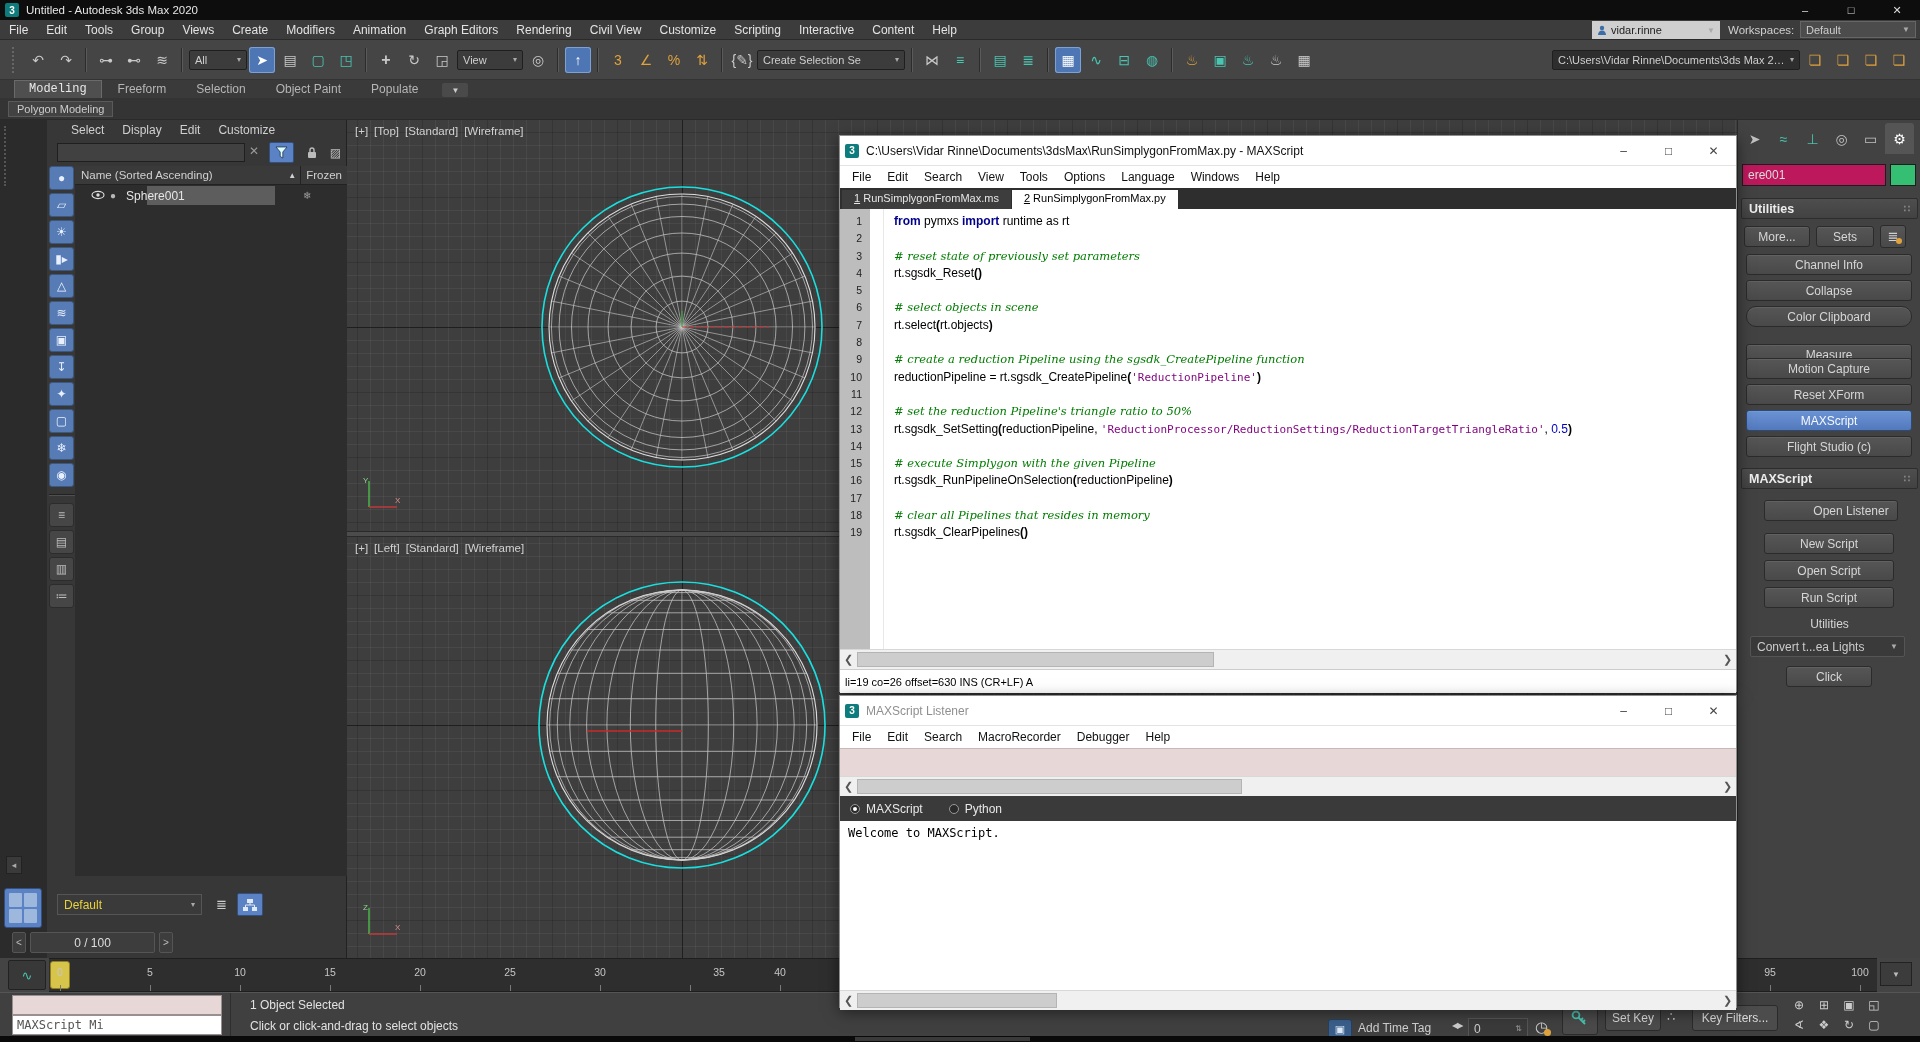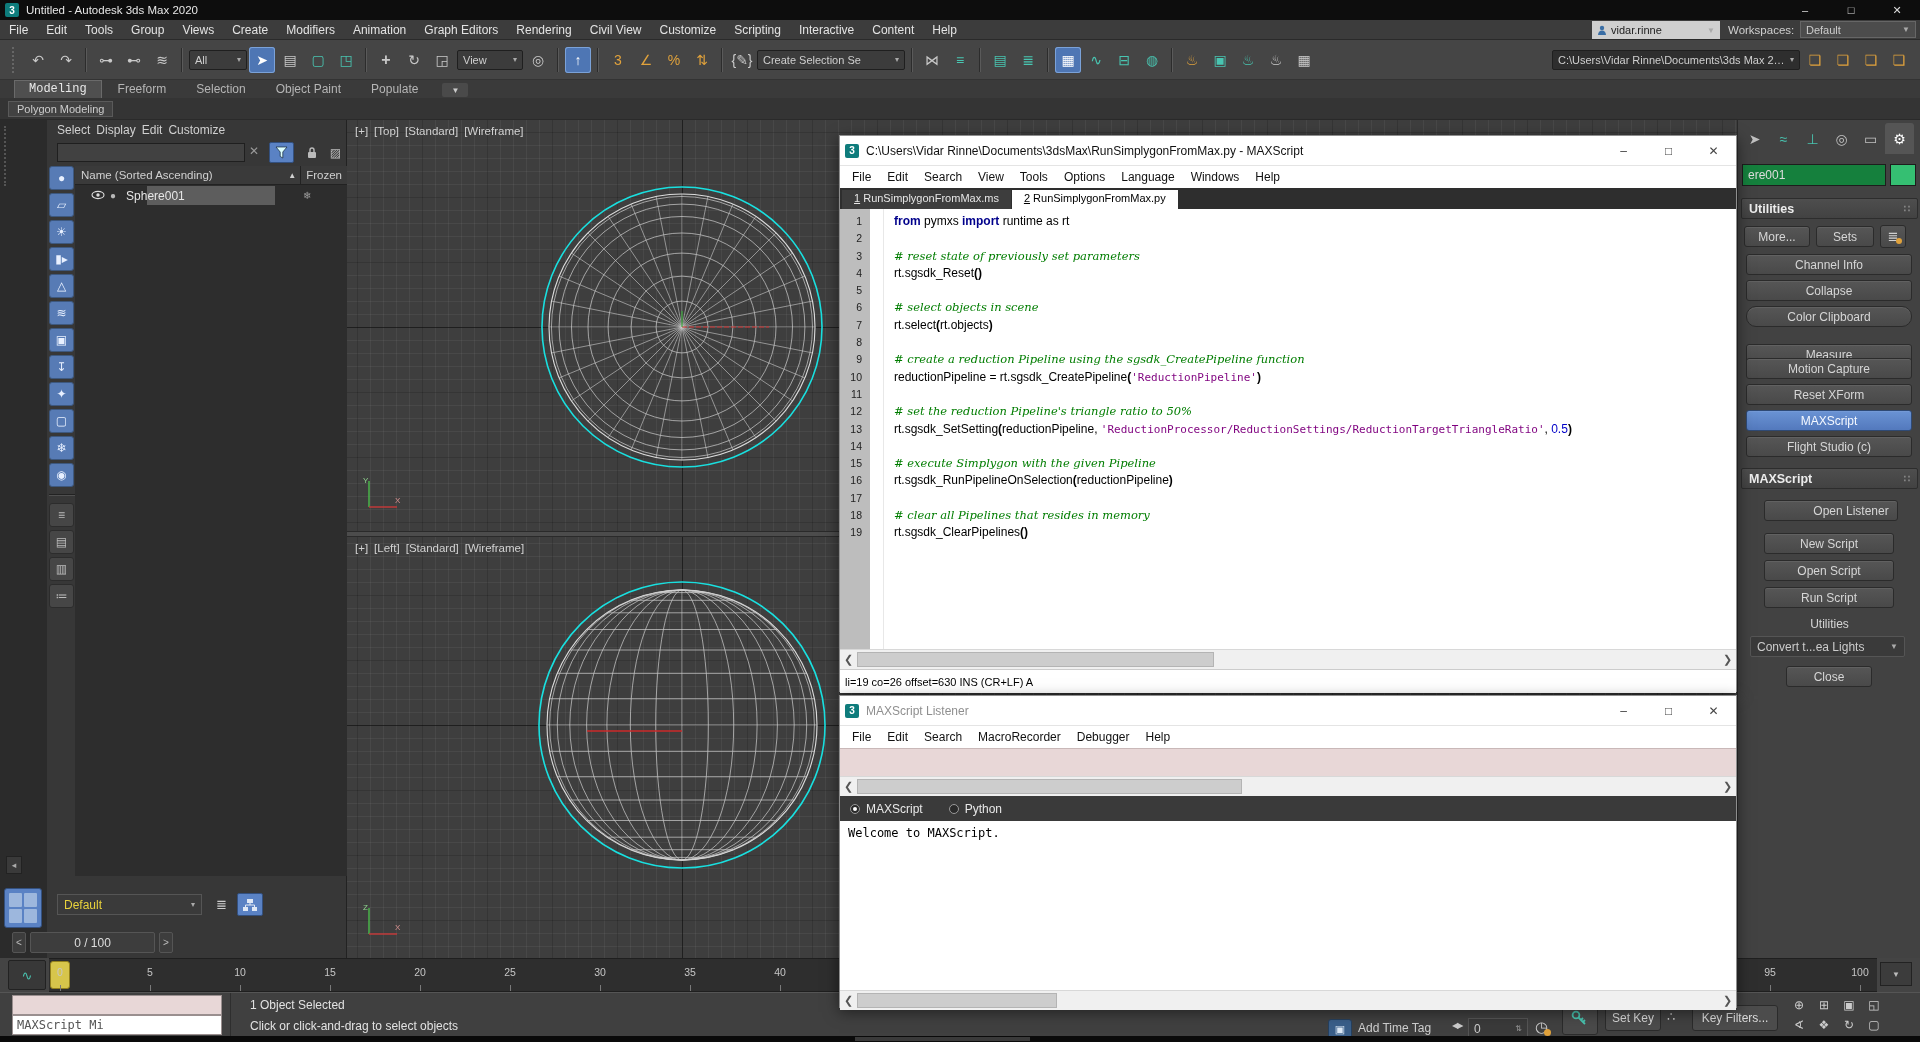--- a/index.html
+++ b/index.html
@@ -45,21 +45,21 @@
 
   
   #leftedge { left:0; top:120px; width:47px; height:838px; background:#2b2b2b; }
   #leftedge .dots { position:absolute; left:4px; top:6px; width:4px; height:60px; border-left:2px dotted #555; }
   #collapse-arrow { position:absolute; left:6px; top:736px; width:16px; height:18px; background:#3a3a3a; color:#aaa; font-size:9px; display:flex; align-items:center; justify-content:center; border:1px solid #222; }
   #vplayout { position:absolute; left:4px; top:768px; width:38px; height:40px; background:#5a82c4; border:1px solid #33507f; border-radius:3px; display:grid; grid-template-columns:1fr 1fr; grid-template-rows:1fr 1fr; gap:2px; padding:4px; }
   #vplayout i { background:#9db7dd; border-radius:1px; }
 
   
   #explorer { left:47px; top:120px; width:300px; height:838px; background:#373737; border-right:1px solid #222; }
-  #exp-menus { position:absolute; left:10px; top:0; height:20px; display:flex; gap:6px; align-items:center; }
+  #exp-menus { position:absolute; left:24px; top:0; height:20px; display:flex; gap:18px; align-items:center; }
   #exp-menus .mi { padding:0; font-size:12px; color:#d0d0d0; }
   #exp-search { position:absolute; left:10px; top:23px; width:188px; height:19px; background:#414141; border:1px solid #1f1f1f; }
   #exp-clear { position:absolute; left:202px; top:24px; color:#9a9a9a; font-size:12px; }
   .sqbtn { position:absolute; width:25px; height:21px; display:flex; align-items:center; justify-content:center; border-radius:2px; }
   #exp-filter { left:222px; top:22px; background:#5a82c4; border:1px solid #33507f; }
   #exp-lock { left:252px; top:22px; color:#bbb; }
   #exp-extra { left:276px; top:22px; color:#bbb; font-size:12px; }
   #exp-table { position:absolute; left:28px; top:46px; width:272px; height:710px; background:#2d2d2d; }
   #exp-colhead { position:absolute; left:0; top:0; width:272px; height:19px; background:#3a3a3a; border-bottom:1px solid #222; color:#d0d0d0; font-size:11.5px; display:flex; align-items:center; }
   #exp-colhead .nm { padding-left:6px; flex:1; }
@@ -138,21 +138,21 @@
   .rdot { width:10px; height:10px; border-radius:50%; border:1px solid #999; background:#2a2a2a; position:relative; }
   .rdot.sel::after { content:""; position:absolute; left:2px; top:2px; width:4px; height:4px; border-radius:50%; background:#fff; }
   #li-output { height:169px; background:#fff; font-family:"DejaVu Sans Mono",monospace; font-size:12px; color:#000; padding:5px 8px; }
 
   
   #cpanel { left:1737px; top:120px; width:183px; height:838px; background:#424242; border-left:1px solid #2a2a2a; }
   #cp-tabs { position:absolute; left:2px; top:3px; width:179px; height:31px; display:flex; }
   .cptab { width:29px; height:31px; display:flex; align-items:center; justify-content:center; font-size:14px; color:#c0c0c0; }
   .cptab.teal { color:#49c5b1; }
   .cptab.active { background:#555; border-radius:3px 3px 0 0; color:#fff; }
-  #cp-name { position:absolute; left:4px; top:44px; width:144px; height:22px; background:#15803d; border:1px solid #1d1d1d; color:#ddd; font-size:12px; display:flex; align-items:center; padding-left:5px; }
+  #cp-name { position:absolute; left:4px; top:44px; width:144px; height:22px; background:#be185d; border:1px solid #1d1d1d; color:#ddd; font-size:12px; display:flex; align-items:center; padding-left:5px; }
   #cp-swatch { position:absolute; left:152px; top:44px; width:26px; height:22px; background:#35bf72; border:1px solid #1d1d1d; }
   .rollhead { position:absolute; left:3px; width:177px; height:21px; background:linear-gradient(#4e4e4e,#424242); border:1px solid #2d2d2d; border-radius:2px; color:#ececec; font-weight:bold; font-size:12.5px; display:flex; align-items:center; padding:0 7px; }
   .rollhead .grip { margin-left:auto; color:#8d8d8d; font-size:10px; }
   .cpb { position:absolute; height:21px; background:linear-gradient(#565656,#494949); border:1px solid #2b2b2b; border-radius:3px; color:#d6d6d6; font-size:12px; display:flex; align-items:center; justify-content:center; box-shadow:inset 0 1px 0 rgba(255,255,255,.07); }
   .cpb.active { background:linear-gradient(#6a93d4,#5379bd); border-color:#2f4a75; color:#f4f8ff; }
   .seticon { position:absolute; width:26px; height:23px; display:flex; align-items:center; justify-content:center; background:linear-gradient(#565656,#494949); border:1px solid #2b2b2b; border-radius:3px; color:#d0d0d0; font-size:13px; }
   .seticon::after { content:""; position:absolute; right:3px; bottom:3px; width:6px; height:6px; border-radius:50%; background:#e0a23c; }
   #cp-utillabel { position:absolute; left:0; width:183px; text-align:center; color:#d6d6d6; font-size:12px; }
   #cp-utildd { position:absolute; left:12px; width:155px; height:21px; background:#3a3a3a; border:1px solid #555; border-radius:2px; color:#ccc; font-size:12px; display:flex; align-items:center; padding:0 6px; }
 
@@ -660,41 +660,41 @@
         <div class="cpb" style="left: 26px; top: 380px; width: 134px; padding-left: 40px;">Open Listener</div>
         <div class="cpb" style="left: 26px; top: 413px; width: 130px;">New Script</div>
         <div class="cpb" style="left: 26px; top: 440px; width: 130px;">Open Script</div>
         <div class="cpb" style="left: 26px; top: 467px; width: 130px;">Run Script</div>
       </div>
     <div id="cp-utillabel" style="top:497px">Utilities</div>
     <div id="cp-utildd" style="top:516px">
       <span>Convert t...ea Lights</span>
       <span class="ddarr">▼</span>
     </div>
-    <div class="cpb" style="left:48px;top:546px;width:86px">Close</div>
+    <div class="cpb" style="left:48px;top:546px;width:86px">Click</div>
   </div>
 
   <div id="trackicon" class="abs">∿</div>
   <div id="ruler" class="abs">
     <div id="tslider"></div>
   <div class="tick-label" style="left: 11px;">0</div>
       <div class="tick-mark" style="left: 11px;"></div>
       <div class="tick-label" style="left: 101px;">5</div>
       <div class="tick-mark" style="left: 101px;"></div>
       <div class="tick-label" style="left: 191px;">10</div>
       <div class="tick-mark" style="left: 191px;"></div>
       <div class="tick-label" style="left: 281px;">15</div>
       <div class="tick-mark" style="left: 281px;"></div>
       <div class="tick-label" style="left: 371px;">20</div>
       <div class="tick-mark" style="left: 371px;"></div>
       <div class="tick-label" style="left: 461px;">25</div>
       <div class="tick-mark" style="left: 461px;"></div>
       <div class="tick-label" style="left: 551px;">30</div>
       <div class="tick-mark" style="left: 551px;"></div>
-      <div class="tick-label" style="left: 641px;">35</div>
+      <div class="tick-label" style="left: 670px;">35</div>
       <div class="tick-mark" style="left: 641px;"></div>
       <div class="tick-label" style="left: 731px;">40</div>
       <div class="tick-mark" style="left: 731px;"></div>
       <div class="tick-label" style="left: 821px;">45</div>
       <div class="tick-mark" style="left: 821px;"></div>
       <div class="tick-label" style="left: 911px;">50</div>
       <div class="tick-mark" style="left: 911px;"></div>
       <div class="tick-label" style="left: 1001px;">55</div>
       <div class="tick-mark" style="left: 1001px;"></div>
       <div class="tick-label" style="left: 1091px;">60</div>

